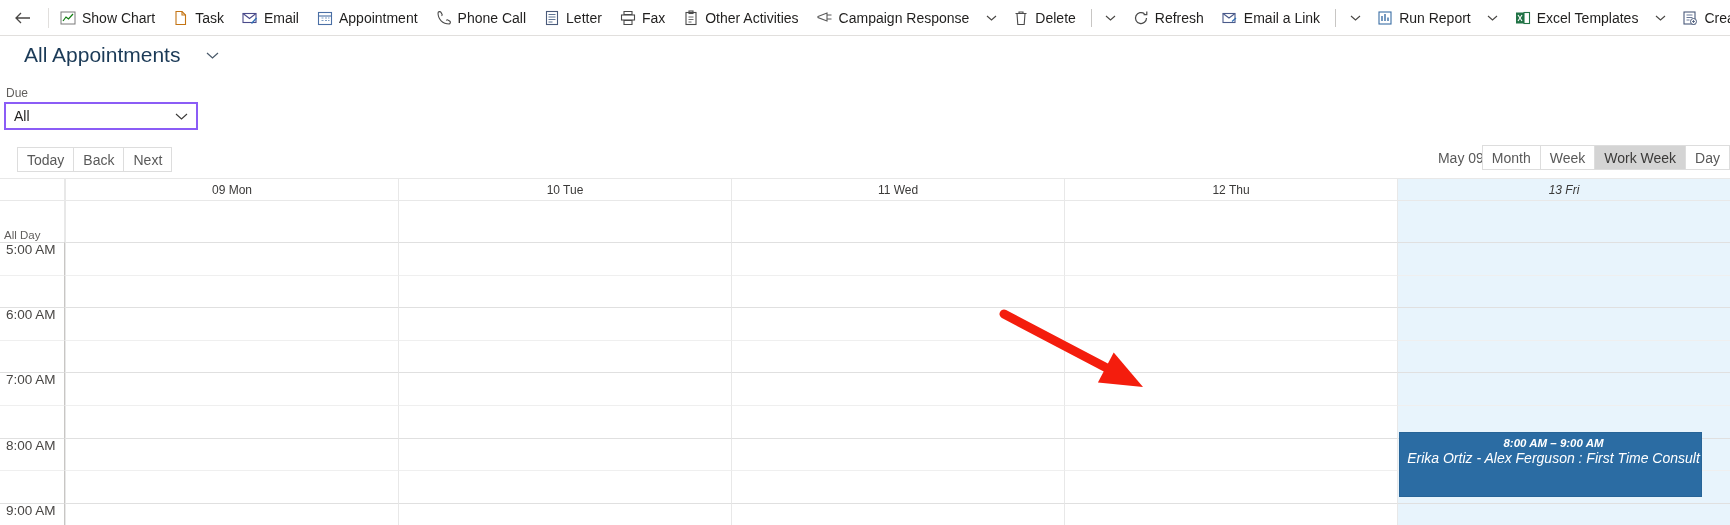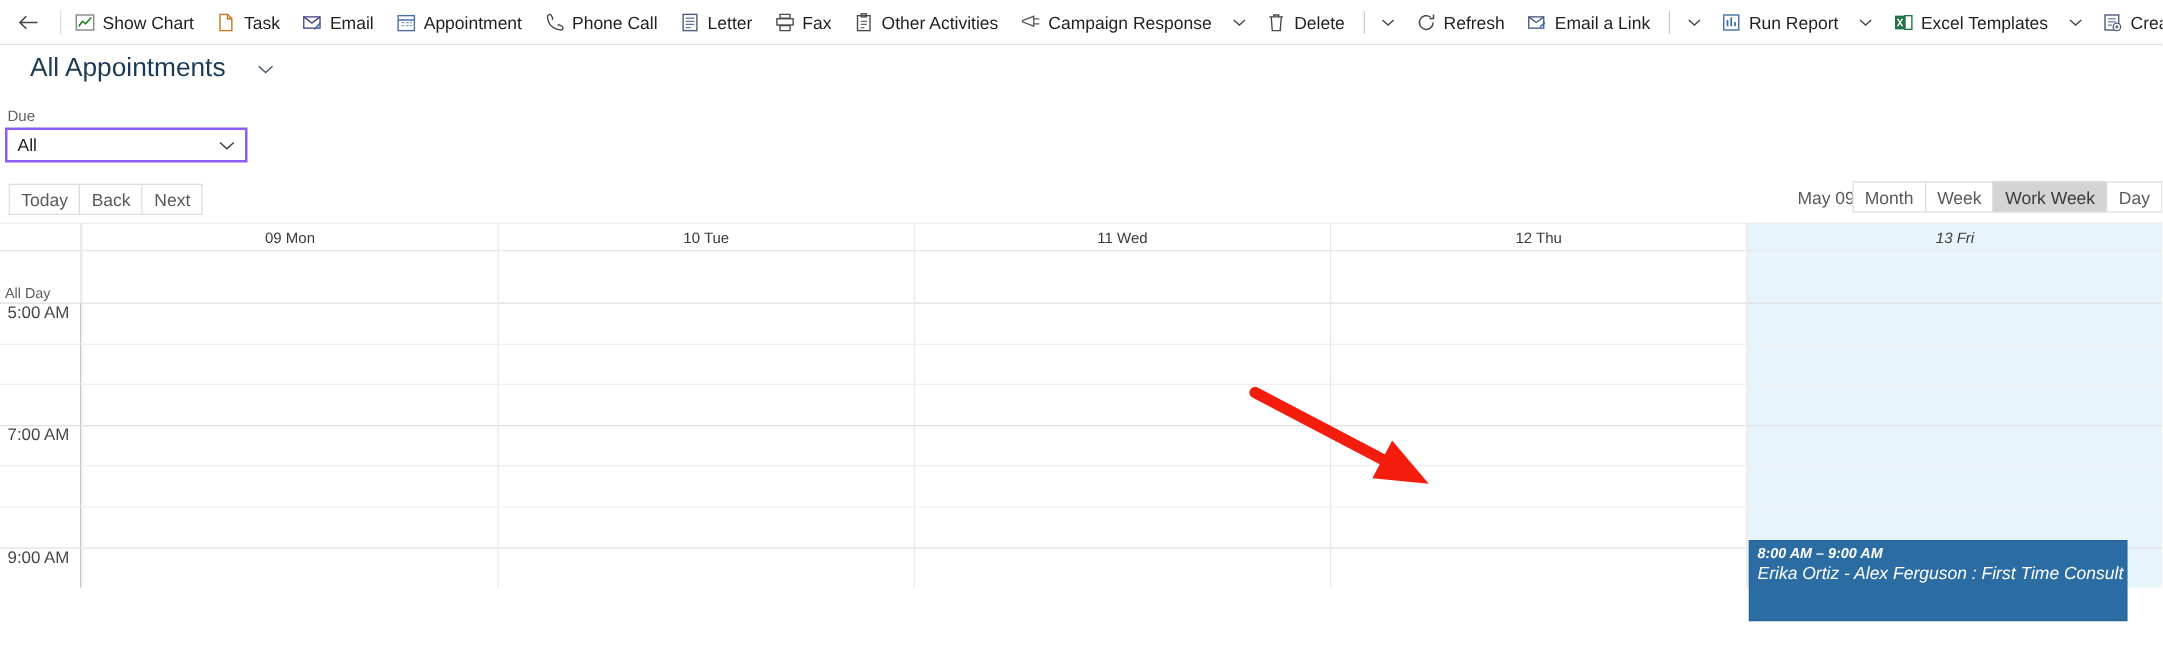--- a/index.html
+++ b/index.html
@@ -56,40 +56,40 @@
     border: 2px solid #8b5cf6; background: #fff;
     display: flex; align-items: center; padding: 0 8px;
     font-size: 14px; color: #201f1e;
     justify-content: space-between;
   }
   .duesel .cv { color: #3b3a39; display: flex; align-items: center; }
 
   
   .navrow { position: absolute; left: 0; top: 147px; width: 1730px; height: 26px; }
   .btngroup { position: absolute; display: flex; }
-  .btngroup.left { left: 7px; top: 0; }
+  .btngroup.left { left: 17px; top: 0; }
   .btngroup.right { right: 0; top: -2px; }
   .vbtn {
     height: 25px; padding: 0 9px;
     border: 1px solid #dddddd;
     background: #ffffff;
     font-size: 14px; color: #595959;
     display: flex; align-items: center; justify-content: center;
     margin-left: -1px; cursor: default;
   }
   .vbtn:first-child { margin-left: 0; }
   .vbtn.active { background: #d4d4d4; color: #3b3a39; }
   .rangelabel {
     position: absolute; left: 0; top: 3px; width: 1568px;
     text-align: right; font-size: 14px; color: #595959;
     padding-right: 53px;
   }
 
   
-  .cal { position: absolute; left: 0; top: 178px; width: 1730px; height: 347px; overflow: hidden; }
+  .cal { position: absolute; left: 0; top: 178px; width: 1730px; height: 347px; overflow: hidden; text-align: center; }
   .calrow { display: flex; width: 1730px; }
 
   .gutter { width: 65px; flex: 0 0 65px; }
   .daycol { flex: 1 1 0; min-width: 0; }
 
   
   .hdr { height: 22px; border-top: 1px solid #e8e8e8; }
   .hdr .gutter { border-right: 1px solid #e8e8e8; background: #fff; }
   .hdr .daycol {
     border-left: 1px solid #e8e8e8;
@@ -365,38 +365,54 @@
           <div class="daycol today"></div>
         </div>
         <div class="trow half">
           <div class="gutter"></div>
           <div class="daycol"></div>
           <div class="daycol"></div>
           <div class="daycol"></div>
           <div class="daycol"></div>
           <div class="daycol today"></div>
         </div>
+        <div class="trow">
+          <div class="gutter">6:00 AM</div>
+          <div class="daycol"></div>
+          <div class="daycol"></div>
+          <div class="daycol"></div>
+          <div class="daycol"></div>
+          <div class="daycol today"></div>
+        </div>
         <div class="trow half">
           <div class="gutter"></div>
           <div class="daycol"></div>
           <div class="daycol"></div>
           <div class="daycol"></div>
           <div class="daycol"></div>
           <div class="daycol today"></div>
         </div>
         <div class="trow">
           <div class="gutter">7:00 AM</div>
           <div class="daycol"></div>
           <div class="daycol"></div>
           <div class="daycol"></div>
           <div class="daycol"></div>
           <div class="daycol today"></div>
         </div>
         <div class="trow half">
           <div class="gutter"></div>
+          <div class="daycol"></div>
+          <div class="daycol"></div>
+          <div class="daycol"></div>
+          <div class="daycol"></div>
+          <div class="daycol today"></div>
+        </div>
+        <div class="trow">
+          <div class="gutter">8:00 AM</div>
           <div class="daycol"></div>
           <div class="daycol"></div>
           <div class="daycol"></div>
           <div class="daycol"></div>
           <div class="daycol today"></div>
         </div>
         <div class="trow half">
           <div class="gutter"></div>
           <div class="daycol"></div>
           <div class="daycol"></div>

